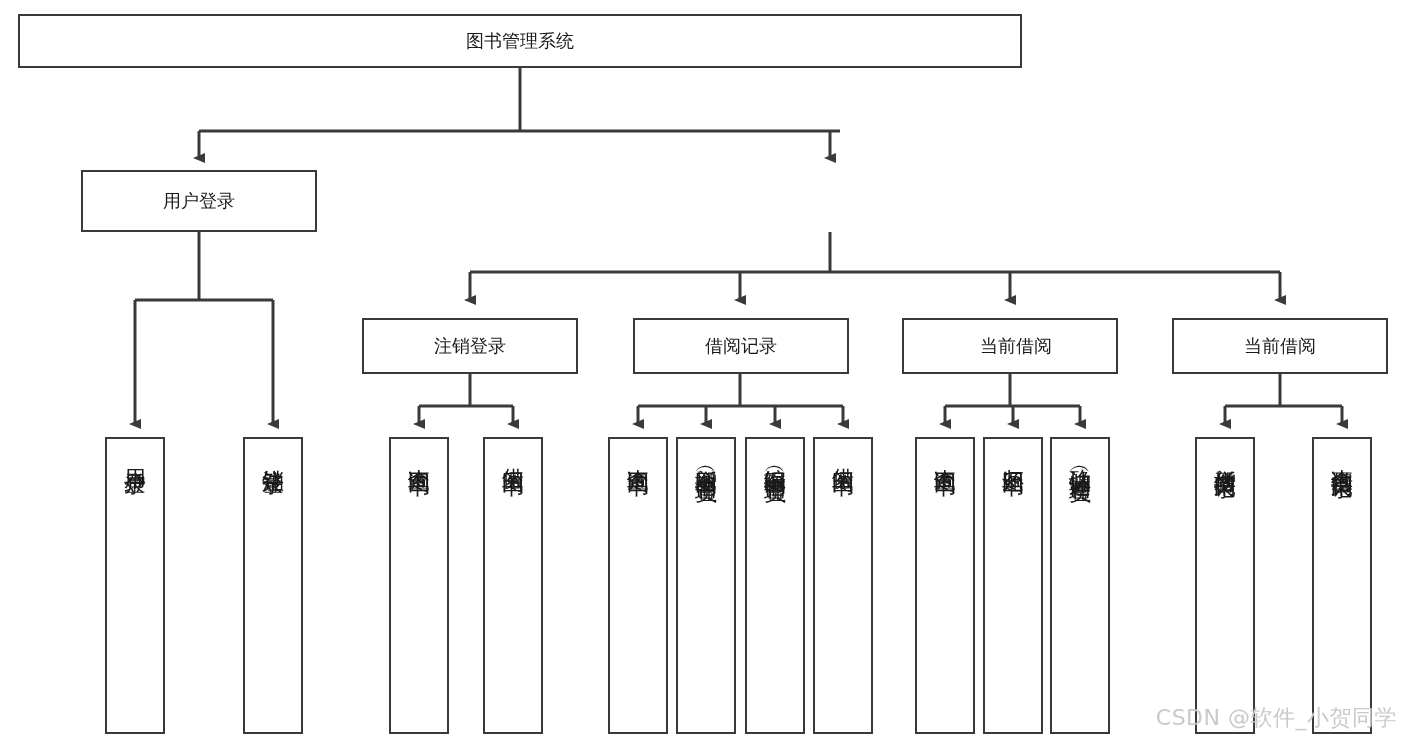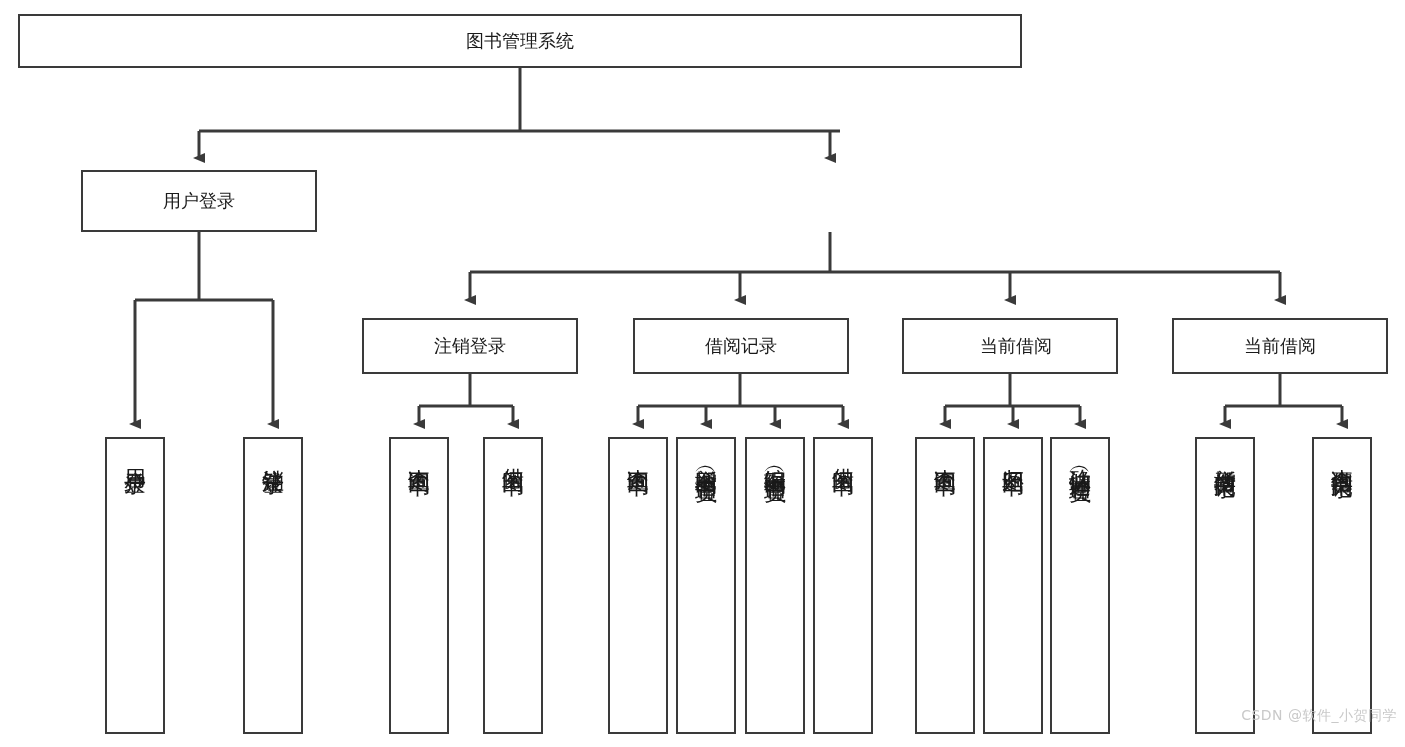--- a/index.html
+++ b/index.html
@@ -55,22 +55,22 @@
   .node.vert .lbl {
     writing-mode: vertical-rl;
     text-orientation: upright;
     font-size: 22px;
     letter-spacing: 2px;
     line-height: 1;
   }
   .watermark {
     position: absolute;
     right: 8px;
-    bottom: 22px;
-    font-size: 14px;
+    bottom: 14px;
+    font-size: 22px;
     color: #c9c9c9;
     letter-spacing: 0.5px;
     white-space: nowrap;
   }
 </style>
 </head>
 <body>
 
 <div id="canvas">
 

